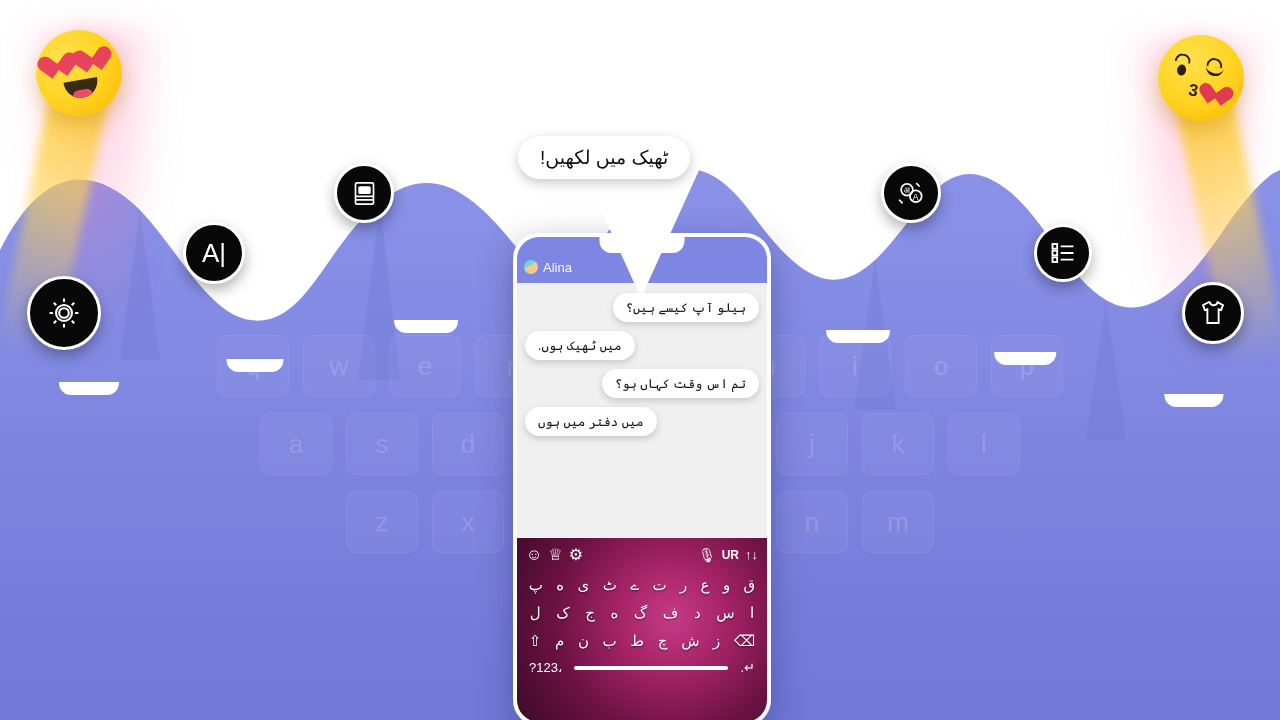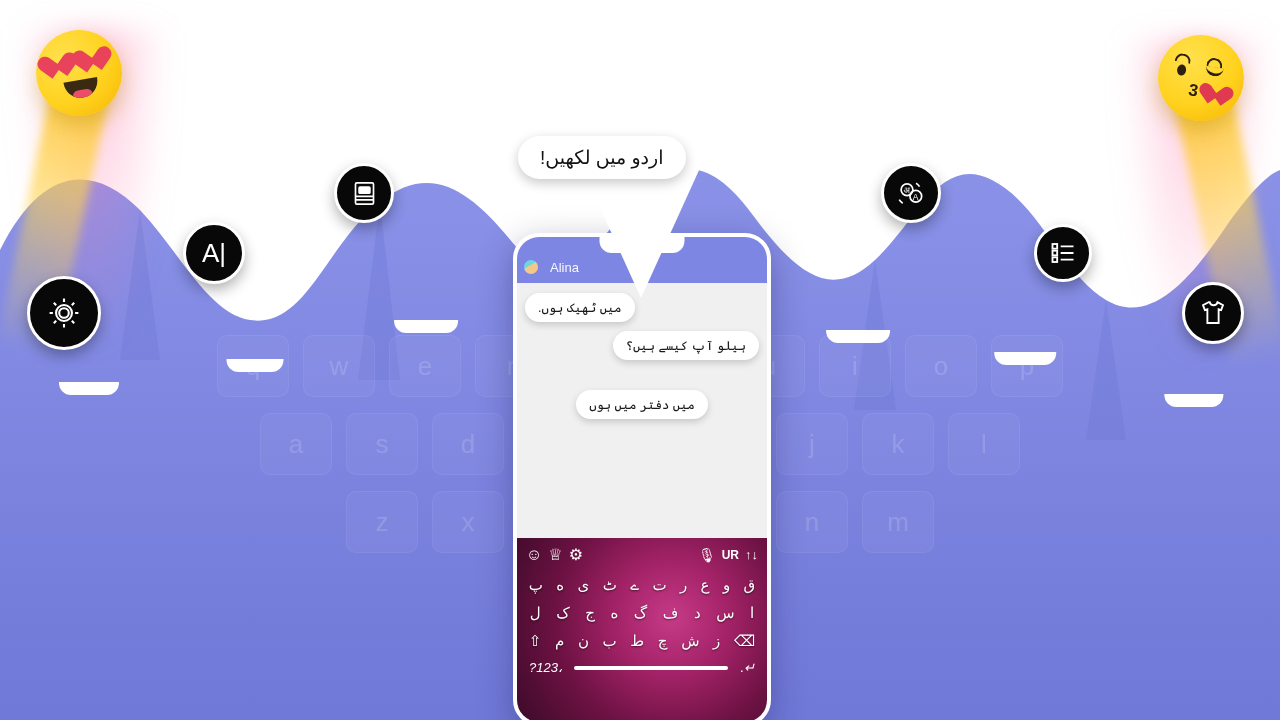--- a/index.html
+++ b/index.html
@@ -81,21 +81,21 @@
   .tabbar { background:#7d87e3; color:#fff; display:flex; justify-content:space-around;
     font-size:7.4px; font-weight:bold; padding:4px 2px 6px; letter-spacing:.2px; }
   .screen { background:#fff; position:relative; }
 
   
   .kbd { position:relative; overflow:hidden; color:#fff; }
   .kbd .kbtop { display:flex; align-items:center; gap:6px; padding:4px 6px; font-size:11px; }
   .kbd .kbtop .sp { flex:1; }
   .kbd .krow2 { display:flex; justify-content:space-around; padding:2px 3px;
     font-size:11px; text-shadow:0 1px 2px rgba(0,0,0,.55); }
-  .kbd .ksp { display:flex; align-items:center; justify-content:center; padding:3px 8px; font-size:10px;font-style:italic;}
+  .kbd .ksp { display:flex; align-items:center; justify-content:center; padding:3px 8px; font-size:10px;}
   .kbd .spacebar { flex:1; height:3px; background:#fff; margin:0 12px; border-radius:2px;}
   .bgimg { position:absolute; inset:0; z-index:-1; }
 
   
   .bub { background:#fff; border-radius:17px; padding:7px 13px; font-size:12.5px; color:#1b1b1b;
     box-shadow:0 3px 7px rgba(0,0,0,.17); display:inline-block; direction:rtl; }
   .callout { position:absolute; z-index:55; }
   .callout .cbody { background:#fff; border-radius:22px; padding:10px 22px; font-size:19px;
     color:#111; box-shadow:0 4px 12px rgba(0,0,0,.22); direction:rtl; white-space:nowrap;}
   .tailtri { position:absolute; left:50%; transform:translateX(-50%); top:34px;
@@ -717,32 +717,35 @@
           <span>چ</span>
           <span>ش</span>
           <span>ز</span>
           <span>⌫</span>
         </div>
     </div>
   </div>
 
   <div class="phone" style="left:513px;top:233px;width:258px;height:493px;z-index:50;box-shadow:0 10px 34px rgba(30,30,80,.35);">
     <div class="notch" style="width:34%;height:16px;"></div>
-    <div class="appbar" style="padding-top:14px;height:46px;font-size:13px;justify-content:flex-start;gap:12px;">
+    <div class="appbar" style="padding-top:14px;height:46px;font-size:13px;justify-content:flex-start;gap:5px;">
       <span class="avatar"></span>
       <span style="font-weight:normal;opacity:.93;">Alina</span>
     </div>
     <div class="screen" style="height:255px;background:#f0f0f0;padding:10px 8px;display:flex;flex-direction:column;gap:9px;" id="chat-list">
+        <div style="display: flex; justify-content: flex-end;">
+          <div class="bub">ہیلو آپ کیسے ہیں؟</div>
+        </div>
         <div style="display: flex; justify-content: flex-start;">
           <div class="bub">میں ٹھیک ہوں.</div>
         </div>
         <div style="display: flex; justify-content: flex-end;">
-          <div class="bub">ہیلو آپ کیسے ہیں؟</div>
-        </div>
-        <div style="display: flex; justify-content: center; margin-top: 21px;">
+          <div class="bub">تم اس وقت کہاں ہو؟</div>
+        </div>
+        <div style="display: flex; justify-content: flex-start;">
           <div class="bub">میں دفتر میں ہوں</div>
         </div>
       </div>
     <div class="kbd" style="height:182px;">
       <div class="bgimg" style="background:radial-gradient(circle at 62% 44%, #c63a87 0%, #a42368 30%, #6e1244 62%, #3c0a28 100%);"></div>
       <div class="kbtop" style="font-size:16px;padding:7px 9px;">
         <span>☺</span>
         <span>♕</span>
         <span>⚙</span>
         <span class="sp"></span>
@@ -789,16 +792,16 @@
         <span>،</span>
         <span class="spacebar" style="height:4px;"></span>
         <span>.</span>
         <span>↵</span>
       </div>
     </div>
   </div>
 
   <div class="tailtri" style="left:641px;top:168px;"></div>
   <div class="callout" style="left:518px;top:136px;">
-    <div class="cbody">اردو میں لکھیں!</div>
+    <div class="cbody">ٹھیک میں لکھیں!</div>
   </div>
 
 </div>
 
 </body></html>

